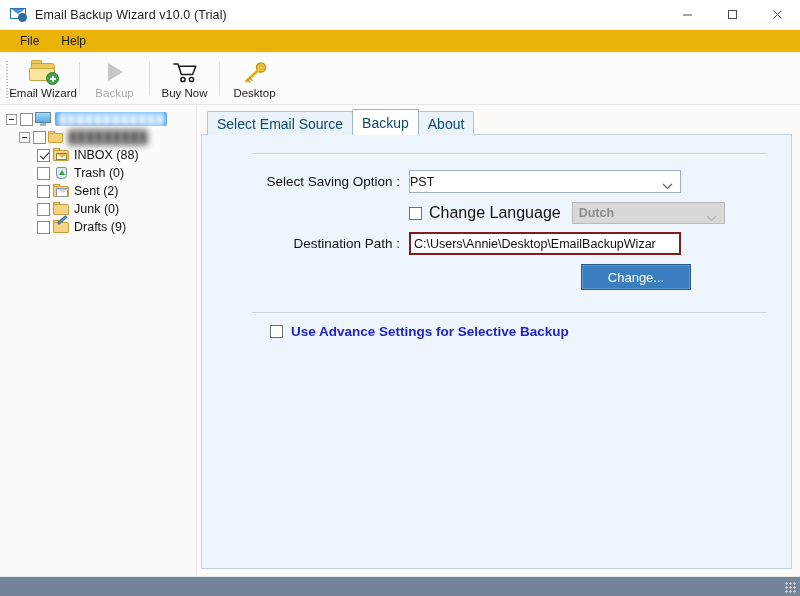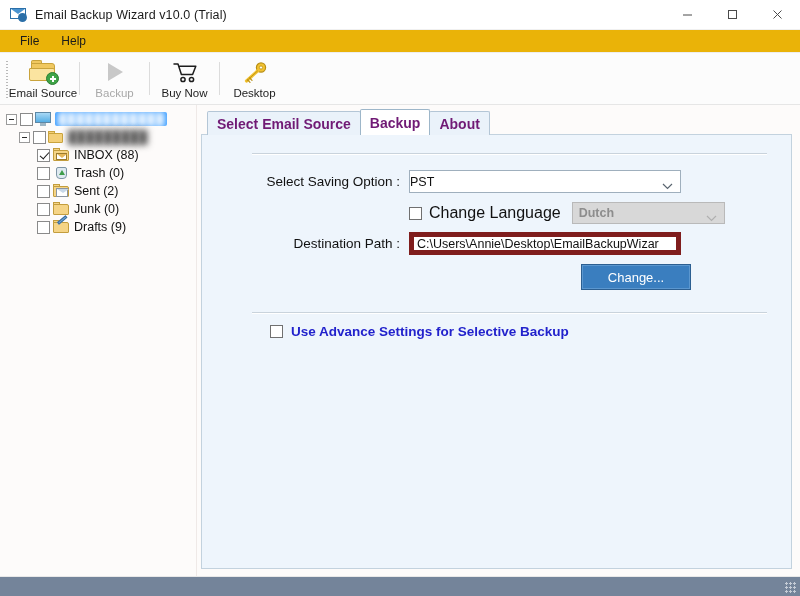--- a/index.html
+++ b/index.html
@@ -338,22 +338,22 @@
     height: 25px;
     padding-left: 6px;
     position: relative;
     z-index: 2;
   }
   .tab {
     height: 24px;
     padding: 11px 9px;
     display: flex; align-items: center;
     font-size: 14px;
-    font-weight: bold;
-    color: #701a75;
+    font-weight: normal;
+    color: #0c4a6e;
     border: 1px solid #b4c6d6;
     border-bottom: none;
     background: #eaf2fa;
     margin-right: -1px;
     border-radius: 2px 2px 0 0;
   }
   .tab.active {
     background: #ffffff;
     height: 26px;
     border-color: #9db6c9;
@@ -439,21 +439,21 @@
     padding-left: 6px;
     font-size: 12.5px;
     font-weight: bold;
     color: #8d8d8d;
     position: relative;
   }
   .path-input {
     width: 272px;
     height: 23px;
     background: #fff;
-    border: 5px solid #7f1d1d;
+    border: 2px solid #7f1d1d;
     display: flex; align-items: center;
     padding-left: 3px;
     font-size: 12.5px;
     color: #111;
     overflow: hidden;
     white-space: nowrap;
   }
   .btnrow {
     display: flex;
     padding-left: 185px;
@@ -539,21 +539,21 @@
         <i></i>
       </div>
 
     <div class="tbitem wide">
       <div class="tbicon">
         <div class="ic-folder-tab"></div>
         <div class="ic-folder-back"></div>
         <div class="ic-folder-front"></div>
         <div class="ic-plus"></div>
       </div>
-      <div class="tb-label">Email Source</div>
+      <div class="tb-label">Email Wizard</div>
     </div>
 
     <div class="tbsep"></div>
 
     <div class="tbitem disabled">
       <div class="tbicon">
         <div class="ic-play"></div>
       </div>
       <div class="tb-label">Backup</div>
     </div>

